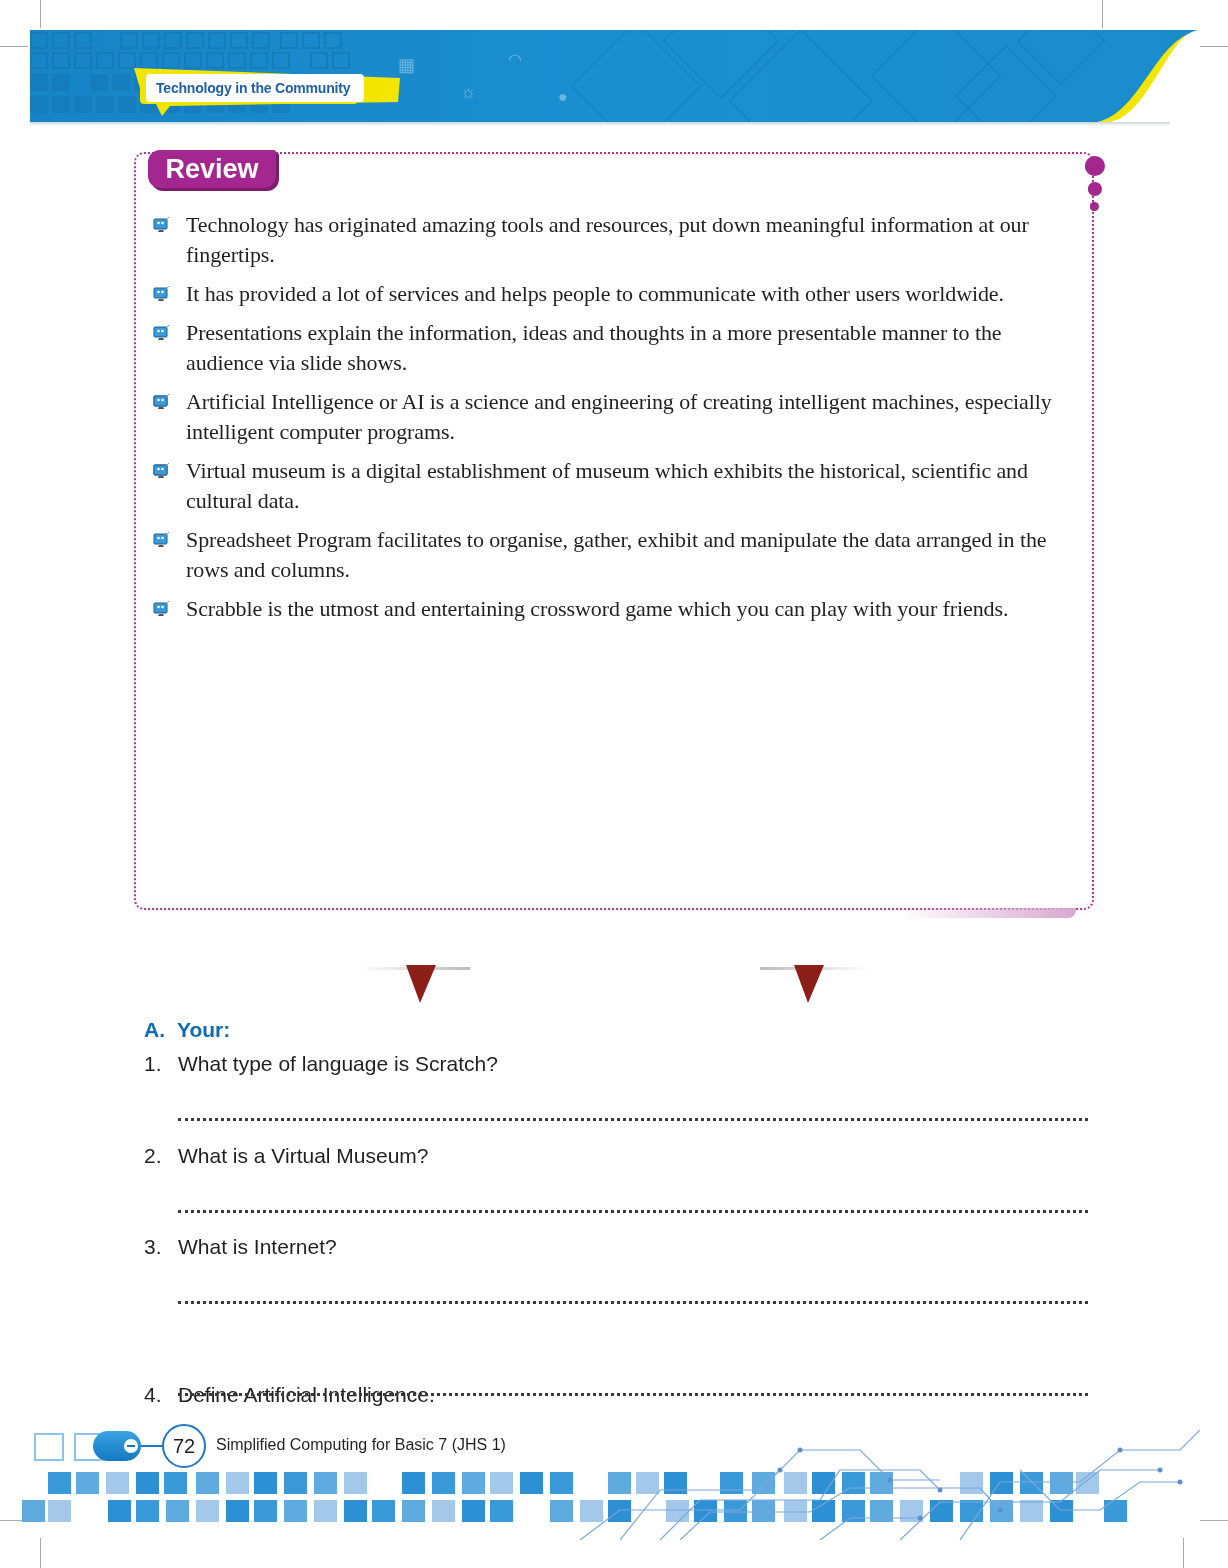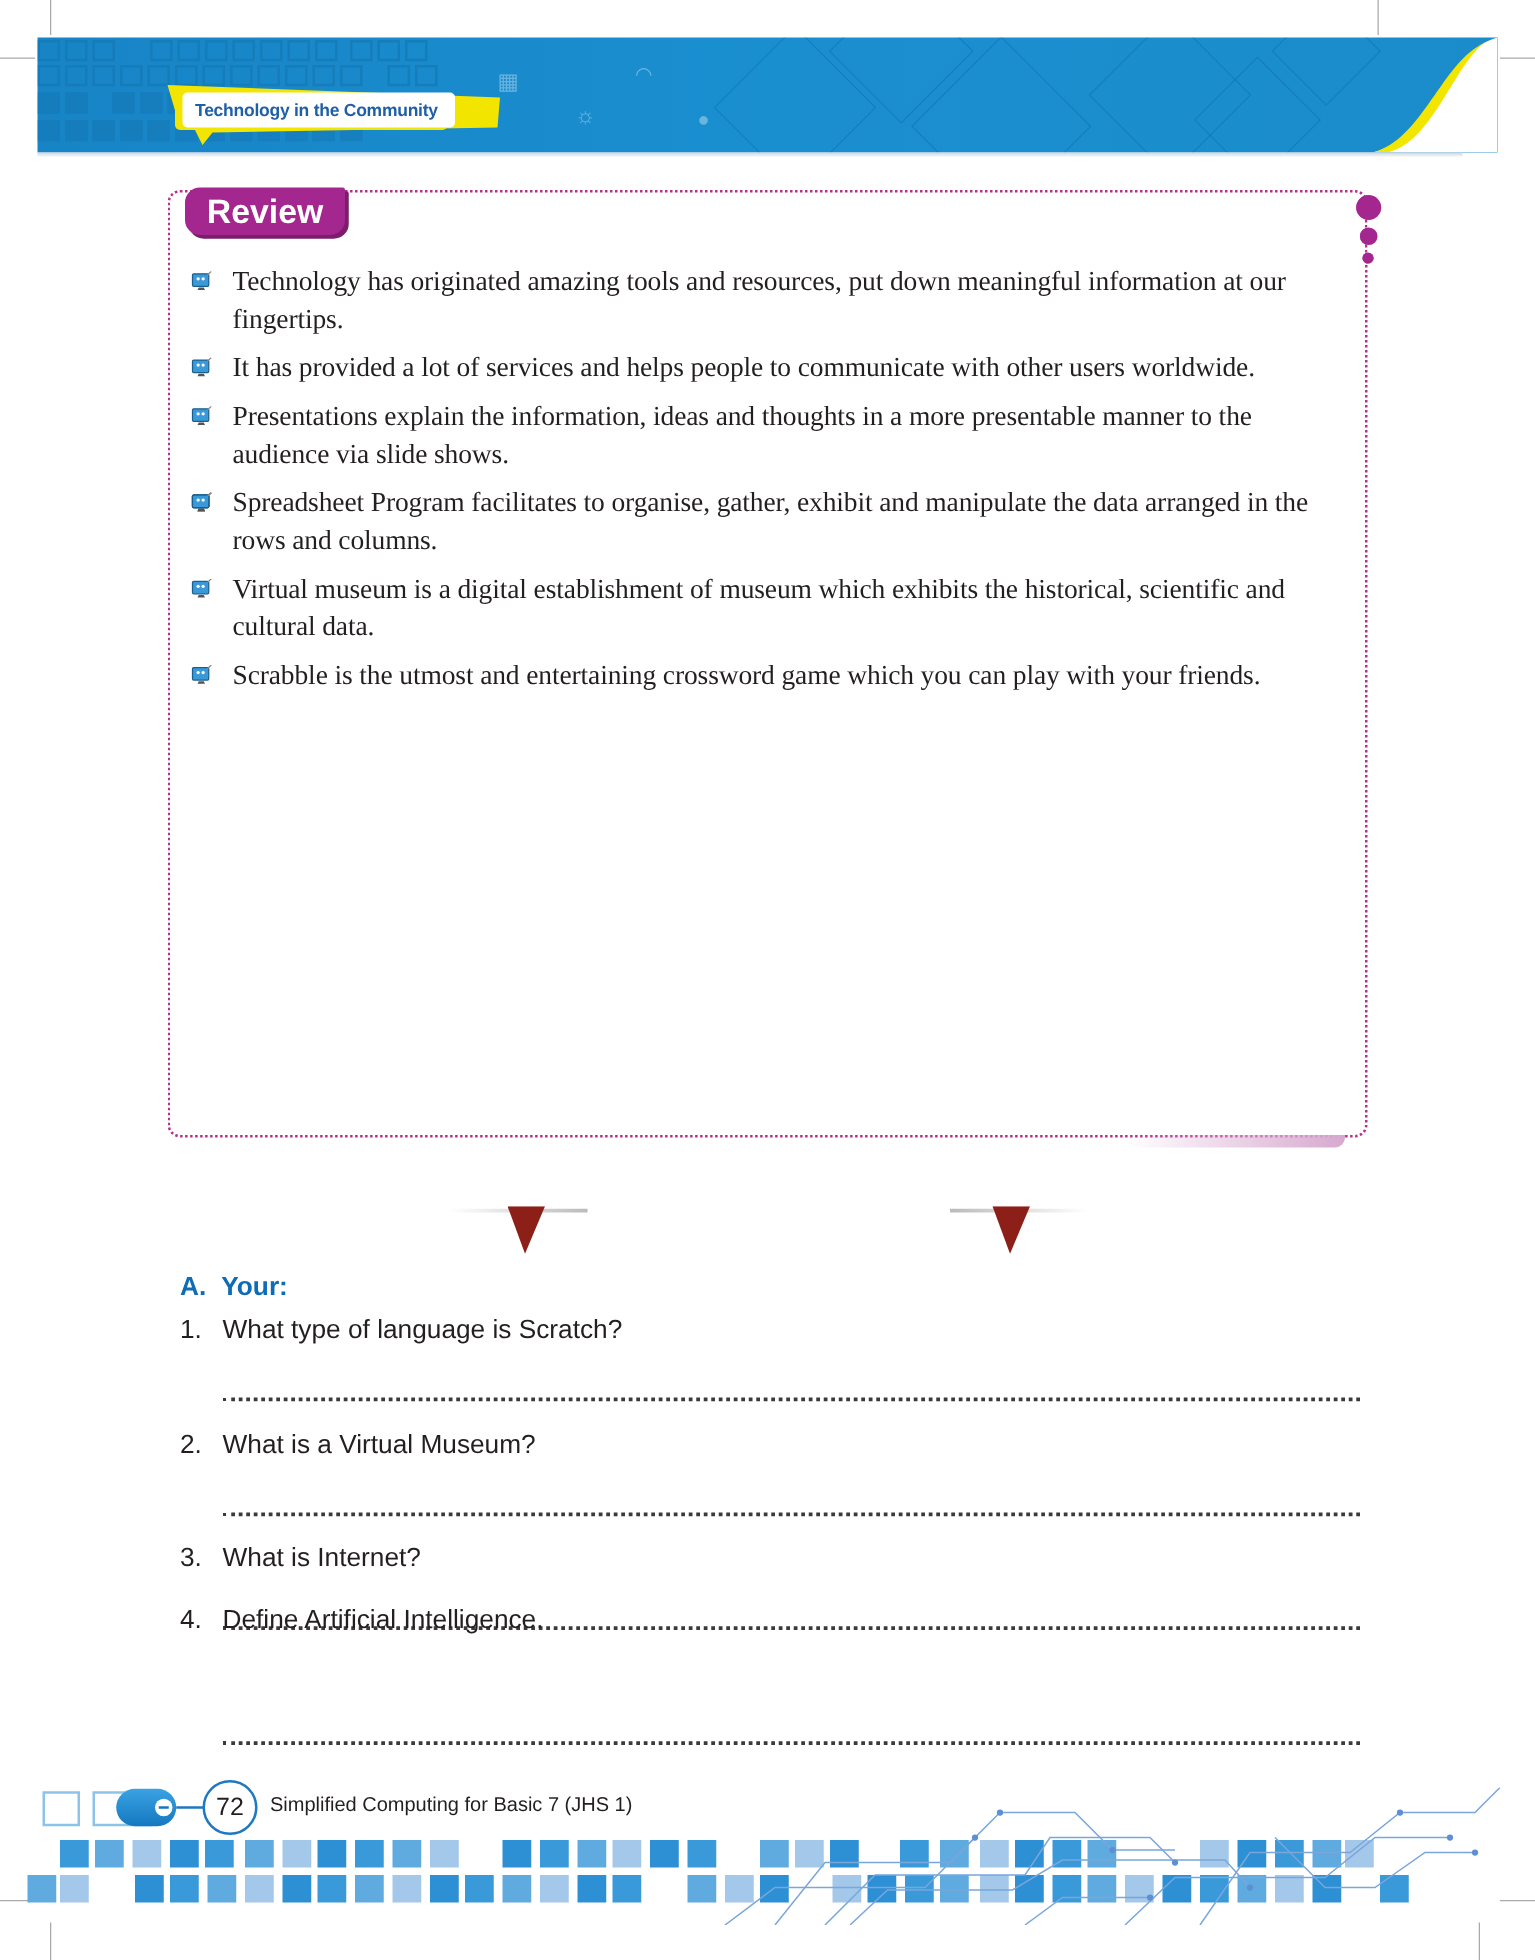--- a/index.html
+++ b/index.html
@@ -203,42 +203,42 @@
         <circle cx="10.5" cy="6" r="1.3" fill="#fff"></circle>
         <path d="M7 13 L11 13 L12 15 L6 15 Z" fill="#555"></path>
         <path d="M14 3 L17 0" stroke="#888" stroke-width="1"></path>
       </svg></li>
     <li class="review-item"><svg class="bullet-icon" viewBox="0 0 18 16">
         <rect x="2" y="2" width="13" height="10" rx="1" fill="#3a9ad9" stroke="#1b5f8f" stroke-width="1"></rect>
         <circle cx="6.5" cy="6" r="1.3" fill="#fff"></circle>
         <circle cx="10.5" cy="6" r="1.3" fill="#fff"></circle>
         <path d="M7 13 L11 13 L12 15 L6 15 Z" fill="#555"></path>
         <path d="M14 3 L17 0" stroke="#888" stroke-width="1"></path>
+      </svg><span>Artificial Intelligence or AI is a science and engineering of creating intelligent machines, especially intelligent computer programs.</span></li>
+    <li class="review-item"><svg class="bullet-icon" viewBox="0 0 18 16">
+        <rect x="2" y="2" width="13" height="10" rx="1" fill="#3a9ad9" stroke="#1b5f8f" stroke-width="1"></rect>
+        <circle cx="6.5" cy="6" r="1.3" fill="#fff"></circle>
+        <circle cx="10.5" cy="6" r="1.3" fill="#fff"></circle>
+        <path d="M7 13 L11 13 L12 15 L6 15 Z" fill="#555"></path>
+        <path d="M14 3 L17 0" stroke="#888" stroke-width="1"></path>
       </svg></li>
     <li class="review-item"><svg class="bullet-icon" viewBox="0 0 18 16">
         <rect x="2" y="2" width="13" height="10" rx="1" fill="#3a9ad9" stroke="#1b5f8f" stroke-width="1"></rect>
         <circle cx="6.5" cy="6" r="1.3" fill="#fff"></circle>
         <circle cx="10.5" cy="6" r="1.3" fill="#fff"></circle>
         <path d="M7 13 L11 13 L12 15 L6 15 Z" fill="#555"></path>
         <path d="M14 3 L17 0" stroke="#888" stroke-width="1"></path>
-      </svg></li>
+      </svg><span>Virtual museum is a digital establishment of museum which exhibits the historical, scientific and cultural data.</span></li>
     <li class="review-item"><svg class="bullet-icon" viewBox="0 0 18 16">
         <rect x="2" y="2" width="13" height="10" rx="1" fill="#3a9ad9" stroke="#1b5f8f" stroke-width="1"></rect>
         <circle cx="6.5" cy="6" r="1.3" fill="#fff"></circle>
         <circle cx="10.5" cy="6" r="1.3" fill="#fff"></circle>
         <path d="M7 13 L11 13 L12 15 L6 15 Z" fill="#555"></path>
         <path d="M14 3 L17 0" stroke="#888" stroke-width="1"></path>
       </svg><span>Spreadsheet Program facilitates to organise, gather, exhibit and manipulate the data arranged in the rows and columns.</span></li>
-    <li class="review-item"><svg class="bullet-icon" viewBox="0 0 18 16">
-        <rect x="2" y="2" width="13" height="10" rx="1" fill="#3a9ad9" stroke="#1b5f8f" stroke-width="1"></rect>
-        <circle cx="6.5" cy="6" r="1.3" fill="#fff"></circle>
-        <circle cx="10.5" cy="6" r="1.3" fill="#fff"></circle>
-        <path d="M7 13 L11 13 L12 15 L6 15 Z" fill="#555"></path>
-        <path d="M14 3 L17 0" stroke="#888" stroke-width="1"></path>
-      </svg><span>Virtual museum is a digital establishment of museum which exhibits the historical, scientific and cultural data.</span></li>
     <li class="review-item"><svg class="bullet-icon" viewBox="0 0 18 16">
         <rect x="2" y="2" width="13" height="10" rx="1" fill="#3a9ad9" stroke="#1b5f8f" stroke-width="1"></rect>
         <circle cx="6.5" cy="6" r="1.3" fill="#fff"></circle>
         <circle cx="10.5" cy="6" r="1.3" fill="#fff"></circle>
         <path d="M7 13 L11 13 L12 15 L6 15 Z" fill="#555"></path>
         <path d="M14 3 L17 0" stroke="#888" stroke-width="1"></path>
       </svg><span>Scrabble is the utmost and entertaining crossword game which you can play with your friends.</span></li>
   </ul>
 
 <div class="cyk-wrap">
@@ -256,21 +256,21 @@
   <span class="letter">A.</span><span>Your:</span>
 </div>
 
 <div id="questions">
     <div class="q" style="top: 1052px;"><span class="num">1.</span><span>What type of language is Scratch?</span></div>
     <div class="answer-line" style="top: 1118px;"></div>
     <div class="q" style="top: 1144px;"><span class="num">2.</span><span>What is a Virtual Museum?</span></div>
     <div class="answer-line" style="top: 1210px;"></div>
     <div class="q" style="top: 1235px;"><span class="num">3.</span><span>What is Internet?</span></div>
     <div class="answer-line" style="top: 1301px;"></div>
-    <div class="q" style="top: 1284px;"><span class="num">4.</span><span>Define Artificial Intelligence.</span></div>
+    <div class="q" style="top: 1383px;"><span class="num">4.</span><span>Define Artificial Intelligence.</span></div>
     <div class="answer-line" style="top: 1393px;"></div>
   </div>
 
 <div class="footer-box" style="left:34px;top:1433px;width:30px;height:28px;"></div>
 <div class="footer-box" style="left:74px;top:1433px;width:48px;height:28px;"></div>
 <div class="mouse"></div>
 <div class="mouse-btn"></div>
 <div class="connector"></div>
 <div class="page-circle">72</div>
 <div class="book-title">Simplified Computing for Basic 7 (JHS 1)</div>

